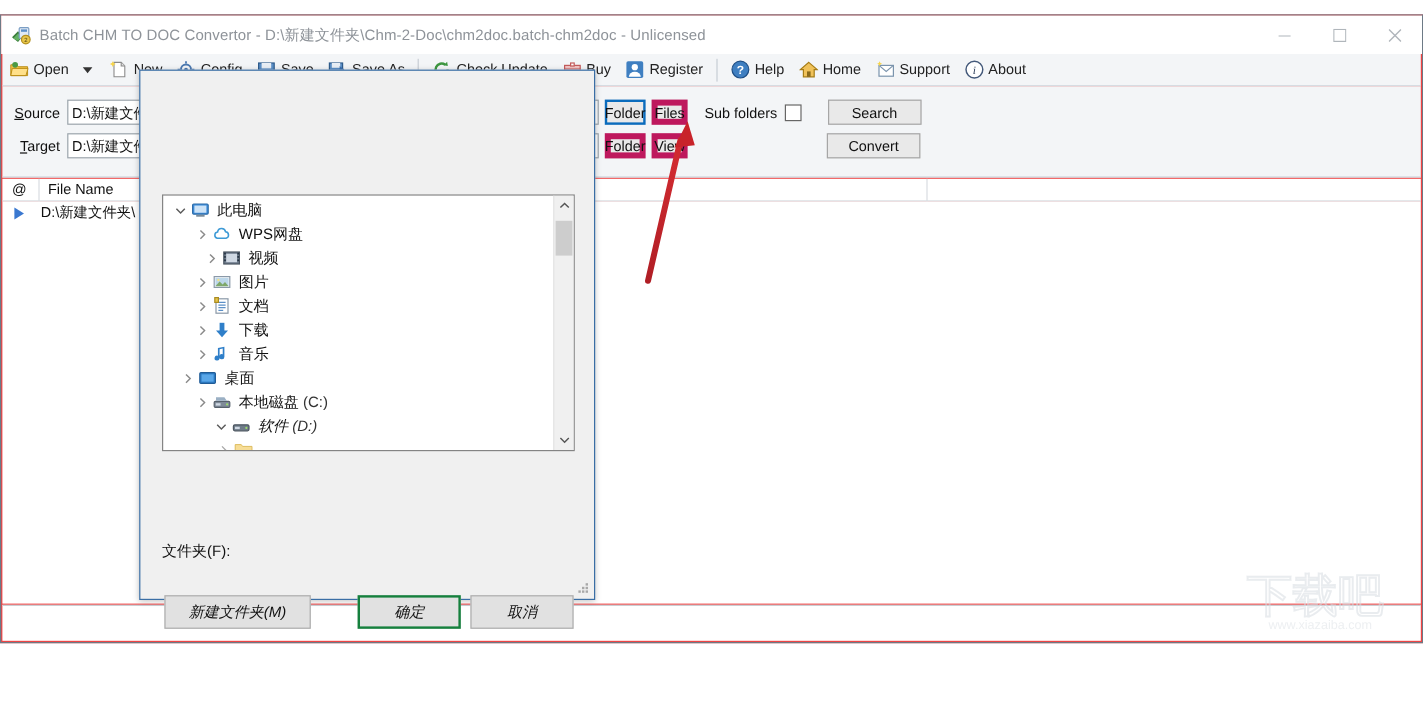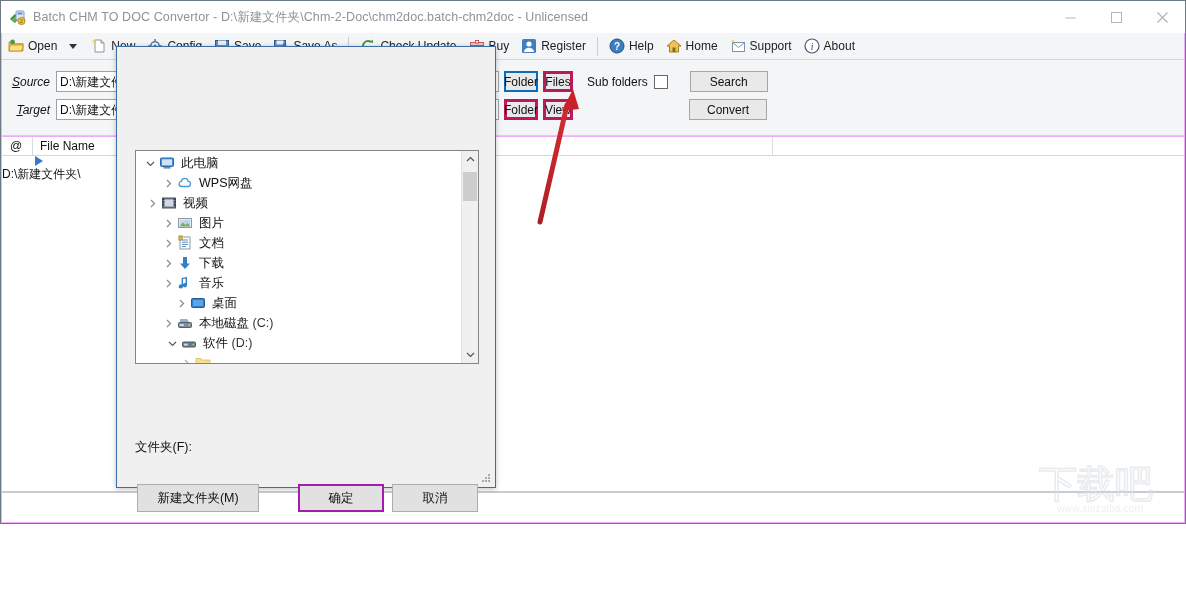--- a/index.html
+++ b/index.html
@@ -3,22 +3,22 @@
 <meta charset="utf-8">
 <style>
   html,body{margin:0;padding:0;}
   body{
     width:1186px;height:593px;overflow:hidden;position:relative;
     background:#ffffff;
     font-family:"Liberation Sans","DejaVu Sans",sans-serif;
     -webkit-font-smoothing:antialiased;
   }
   .app-window{
-    position:absolute;left:0;top:0;width:1186px;height:524px;
-    background:#f0abfc;border:1px solid #6d7a86;box-sizing:border-box;
+    position:absolute;left:0;top:12px;width:1186px;height:524px;
+    background:#ef4444;border:1px solid #6d7a86;box-sizing:border-box;
   }
   
   .titlebar{
     position:absolute;left:0;top:0;right:0;height:32px;background:#ffffff;
     display:flex;align-items:center;
   }
   .title-icon{
     width:17px;height:17px;margin-left:8px;margin-right:7px;position:relative;flex:0 0 auto;
   }
   .title-text{
@@ -45,31 +45,31 @@
     border-top:5px solid #333;margin:0 8px 0 6px;
   }
   .tb-sep{width:1px;height:19px;background:#c7ced4;margin:0 5px;}
   
   .paths{
     position:absolute;left:1px;top:59px;right:1px;height:76px;background:#f3f5f7;
     box-sizing:border-box;border-bottom:1px solid #cfd6dc;
   }
   .path-row{position:absolute;left:0;height:21px;display:flex;align-items:center;}
   .path-label{
-    width:48px;text-align:right;font-size:12px;color:#111;padding-right:6px;font-style:italic;
+    width:48px;text-align:right;font-size:12px;color:#111;padding-right:6px;
   }
   .path-label u{text-decoration:underline;}
   .path-input{
     width:443px;height:21px;box-sizing:border-box;background:#ffffff;
     border:1px solid #9aa3ab;font-size:12px;color:#111;padding:2px 3px;
     font-family:"Liberation Sans","DejaVu Sans",sans-serif;
     overflow:hidden;white-space:nowrap;line-height:16px;
   }
   .sq-btn{
-    height:21px;box-sizing:border-box;background:#e9e9e9;border:3px solid #be185d;
+    height:21px;box-sizing:border-box;background:#e9e9e9;border:5px solid #be185d;
     font-size:12px;color:#111;display:flex;align-items:center;justify-content:center;
     margin-left:5px;padding:0 7px;
     font-family:"Liberation Sans","DejaVu Sans",sans-serif;
   }
   .sq-btn.focused{
     border:2px solid #0a6cbd;background:#e9e9e9;
   }
   .chk-label{font-size:12px;color:#111;margin-left:14px;}
   .chkbox{
     width:14px;height:14px;box-sizing:border-box;background:#fff;border:1px solid #666;
@@ -133,22 +133,23 @@
   .dlg-fname{
     position:absolute;left:89px;top:384px;width:274px;height:32px;box-sizing:border-box;
     background:#ffffff;border:1px solid #8c8c8c;font-size:12.5px;color:#111;
     padding:6px 7px;font-family:"Liberation Sans","DejaVu Sans",sans-serif;
     line-height:18px;overflow:hidden;white-space:nowrap;
   }
   .dbtn{
     position:absolute;height:28px;box-sizing:border-box;background:#e1e1e1;border:1px solid #adadad;
     font-size:12.5px;color:#111;display:flex;align-items:center;justify-content:center;
     font-family:"Liberation Sans","DejaVu Sans",sans-serif;
-  }
-  .dbtn.primary{border:2px solid #a21caf;}
+    font-style:italic;
+  }
+  .dbtn.primary{border:2px solid #15803d;}
   .dlg-grip{position:absolute;right:4px;bottom:3px;width:10px;height:10px;}
   .dlg-grip i{position:absolute;width:2px;height:2px;background:#a9a9a9;}
   
   .annot{position:absolute;left:0;top:0;width:1186px;height:593px;pointer-events:none;}
   
   .wm{
     position:absolute;right:10px;bottom:6px;width:140px;height:56px;
     opacity:.55;
   }
 </style>
@@ -336,21 +337,21 @@
   </div>
 
   <div class="list-head">
     <div class="lh-cell" style="left:8px;">@</div>
     <div class="lh-cell" style="left:38px;">File Name</div>
     <div class="col-div" style="left:30px;"></div>
     <div class="col-div" style="left:770px;"></div>
   </div>
 
   <div class="list-body">
-    <div class="row" style="top:0px;flex-direction:column;">
+    <div class="row" style="top:0px;">
       <div class="row-arrow"></div>
       <div class="row-text">D:\新建文件夹\</div>
     </div>
   </div>
 
   <div class="statusbar"></div>
 
   <div class="dlg">
     <div class="dlg-gap"></div>
 
@@ -380,21 +381,21 @@
               </svg>
           </span>
           <span class="tico">
             <svg width="16" height="16" viewBox="0 0 16 16">
                 <path d="M4 11.5 a2.6 2.6 0 0 1 .3-5.1 A3.4 3.4 0 0 1 11 6.2 a2.7 2.7 0 0 1 .4 5.3 Z" fill="none" stroke="#3d9ad6" stroke-width="1.3"></path>
               </svg>
           </span>
           <span class="tlabel">WPS网盘</span>
         </div>
 
-        <div class="tnode" style="top:42px;padding-left:8px;justify-content:center;">
+        <div class="tnode" style="top:42px;padding-left:32px;justify-content:center;">
           <span class="tw">
             <svg width="9" height="9" viewBox="0 0 9 9">
                 <polyline points="3,1 6.5,4.5 3,8" fill="none" stroke="#8a8a8a" stroke-width="1.2"></polyline>
               </svg>
           </span>
           <span class="tico">
             <svg width="16" height="16" viewBox="0 0 16 16">
                 <rect x="1.5" y="3" width="13" height="10" fill="#6f7c8c" stroke="#4a5562"></rect>
                 <rect x="3.5" y="4.5" width="9" height="7" fill="#cfd8e3"></rect>
                 <g fill="#22303f">
@@ -470,21 +471,21 @@
               </svg>
           </span>
           <span class="tico">
             <svg width="16" height="16" viewBox="0 0 16 16">
                 <path d="M10 2 v8.3 a2.1 2.1 0 1 1 -1.4 -2 V3.4 L6 4.1 v7.3 a2.1 2.1 0 1 1 -1.4 -2 V3 Z" fill="#2f7fc9"></path>
               </svg>
           </span>
           <span class="tlabel">音乐</span>
         </div>
 
-        <div class="tnode" style="top:142px;padding-left:37px;">
+        <div class="tnode" style="top:142px;padding-left:12px;">
           <span class="tw">
             <svg width="9" height="9" viewBox="0 0 9 9">
                 <polyline points="3,1 6.5,4.5 3,8" fill="none" stroke="#8a8a8a" stroke-width="1.2"></polyline>
               </svg>
           </span>
           <span class="tico">
             <svg width="16" height="16" viewBox="0 0 16 16">
                 <rect x="1.5" y="3.5" width="13" height="9" rx="1" fill="#2f7fc9" stroke="#215c96"></rect>
                 <rect x="3" y="5" width="10" height="6" fill="#5aa7e8"></rect>
               </svg>
@@ -502,21 +503,21 @@
             <svg width="16" height="16" viewBox="0 0 16 16">
                 <rect x="1.5" y="7.5" width="13" height="5" rx="1" fill="#7f8b98" stroke="#57616c"></rect>
                 <rect x="2.8" y="9" width="4" height="2" fill="#cfd8e3"></rect>
                 <circle cx="12.3" cy="10" r=".9" fill="#9fe06a"></circle>
                 <path d="M3 4 h7 l2 3 H3 Z" fill="#9bb0c4"></path>
               </svg>
           </span>
           <span class="tlabel"><span>本地磁盘</span><span class="dim"> (C:)</span></span>
         </div>
 
-        <div class="tnode" style="top:182px;padding-left:28px;">
+        <div class="tnode" style="top:182px;padding-left:40px;font-style:italic;">
           <span class="tw">
             <svg width="9" height="9" viewBox="0 0 9 9">
                 <polyline points="1,3 4.5,6.5 8,3" fill="none" stroke="#5a5a5a" stroke-width="1.2"></polyline>
               </svg>
           </span>
           <span class="tico">
             <svg width="16" height="16" viewBox="0 0 16 16">
                 <rect x="1.5" y="7" width="13" height="5" rx="1.2" fill="#6f7c89" stroke="#4d5761"></rect>
                 <rect x="2.8" y="8.6" width="4" height="2" fill="#cfd8e3"></rect>
                 <circle cx="12.3" cy="9.6" r=".9" fill="#9fe06a"></circle>

